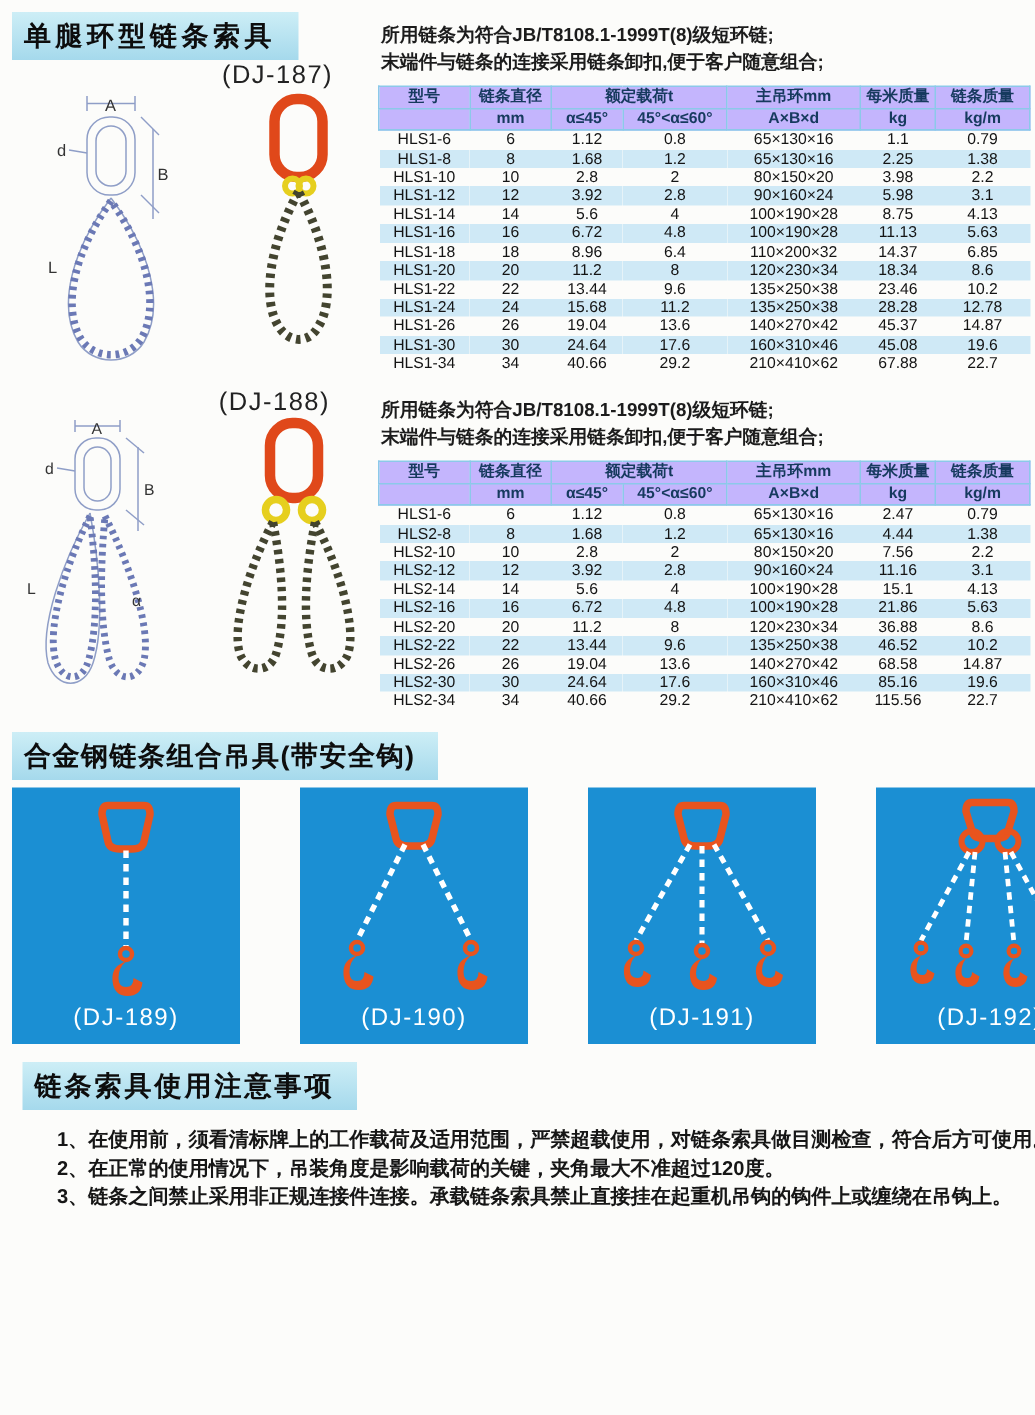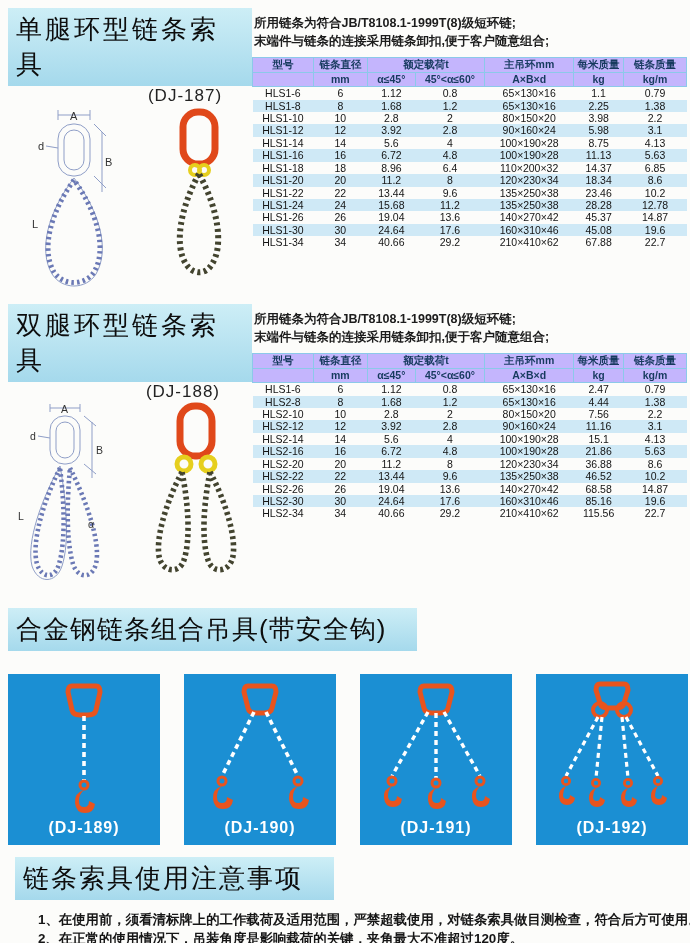--- a/index.html
+++ b/index.html
@@ -13,23 +13,23 @@
   .page{position:relative;width:690px;height:943px;}
 
   
   .sec{display:flex;}
   .sec .left{width:252px;flex:0 0 252px;}
   .sec .right{flex:1;padding-right:3px;}
 
   .title-bar{
     display:inline-block;
     background:linear-gradient(180deg,#cdeef6 0%,#a5d9ec 100%);
-    font-size:26px;font-weight:normal;letter-spacing:3px;
+    font-size:18px;font-weight:bold;letter-spacing:3px;
     color:#0d0d0d;
-    padding:4px 31px 4px 8px;
+    padding:4px 15px 4px 8px;
   }
   .model-label{
     font-size:17px;letter-spacing:1px;color:#222;
     margin-top:4px;
   }
   .intro{font-size:12.5px;font-weight:600;line-height:1.45;margin:6px 0 7px 2px;color:#1c1c1c;}
 
   
   table.spec{width:100%;border-collapse:collapse;table-layout:fixed;}
   table.spec thead th{
@@ -43,21 +43,21 @@
     padding:0;line-height:12.4px;height:12.4px;
     white-space:nowrap;overflow:hidden;
   }
   table.spec tbody tr:nth-child(even){background:#cfe9f6;}
 
   
   .figs{display:flex;align-items:flex-start;}
   .figs svg{display:block;}
 
   
-  .panels{display:flex;gap:24px;margin:23px 0 0 8px;font-weight:bold;}
+  .panels{display:flex;gap:40px;margin:5px 0 0 8px;}
   .panel{
     width:152px;height:171px;background:#1b8fd3;
     position:relative;flex:0 0 152px;
   }
   .panel .plabel{
     position:absolute;left:0;right:0;bottom:8px;
     text-align:center;color:#ffffff;font-size:16px;letter-spacing:1px;
   }
   .panel svg{position:absolute;top:6px;left:0;}
 
@@ -273,21 +273,20 @@
               <td>67.88</td>
               <td>22.7</td>
             </tr>
           </tbody>
       </table>
     </div>
   </div>
 
   <div class="sec sec2">
     <div class="left">
-      <div class="title-bar">双腿环型链条索具</div>
       <div class="model-wrap2">
         <span class="model-label">(DJ-188)</span>
       </div>
       <div class="figs" style="padding-left:12px;gap:26px;margin-top:0;">
 
         <svg width="110" height="192" viewBox="0 0 110 192">
           <g stroke="#8f9ec7" fill="none" stroke-width="1">
             <rect x="38" y="14" width="30" height="48" rx="14"></rect>
             <rect x="44" y="20" width="18" height="36" rx="9"></rect>
             <line x1="38" y1="10" x2="38" y2="2"></line>

